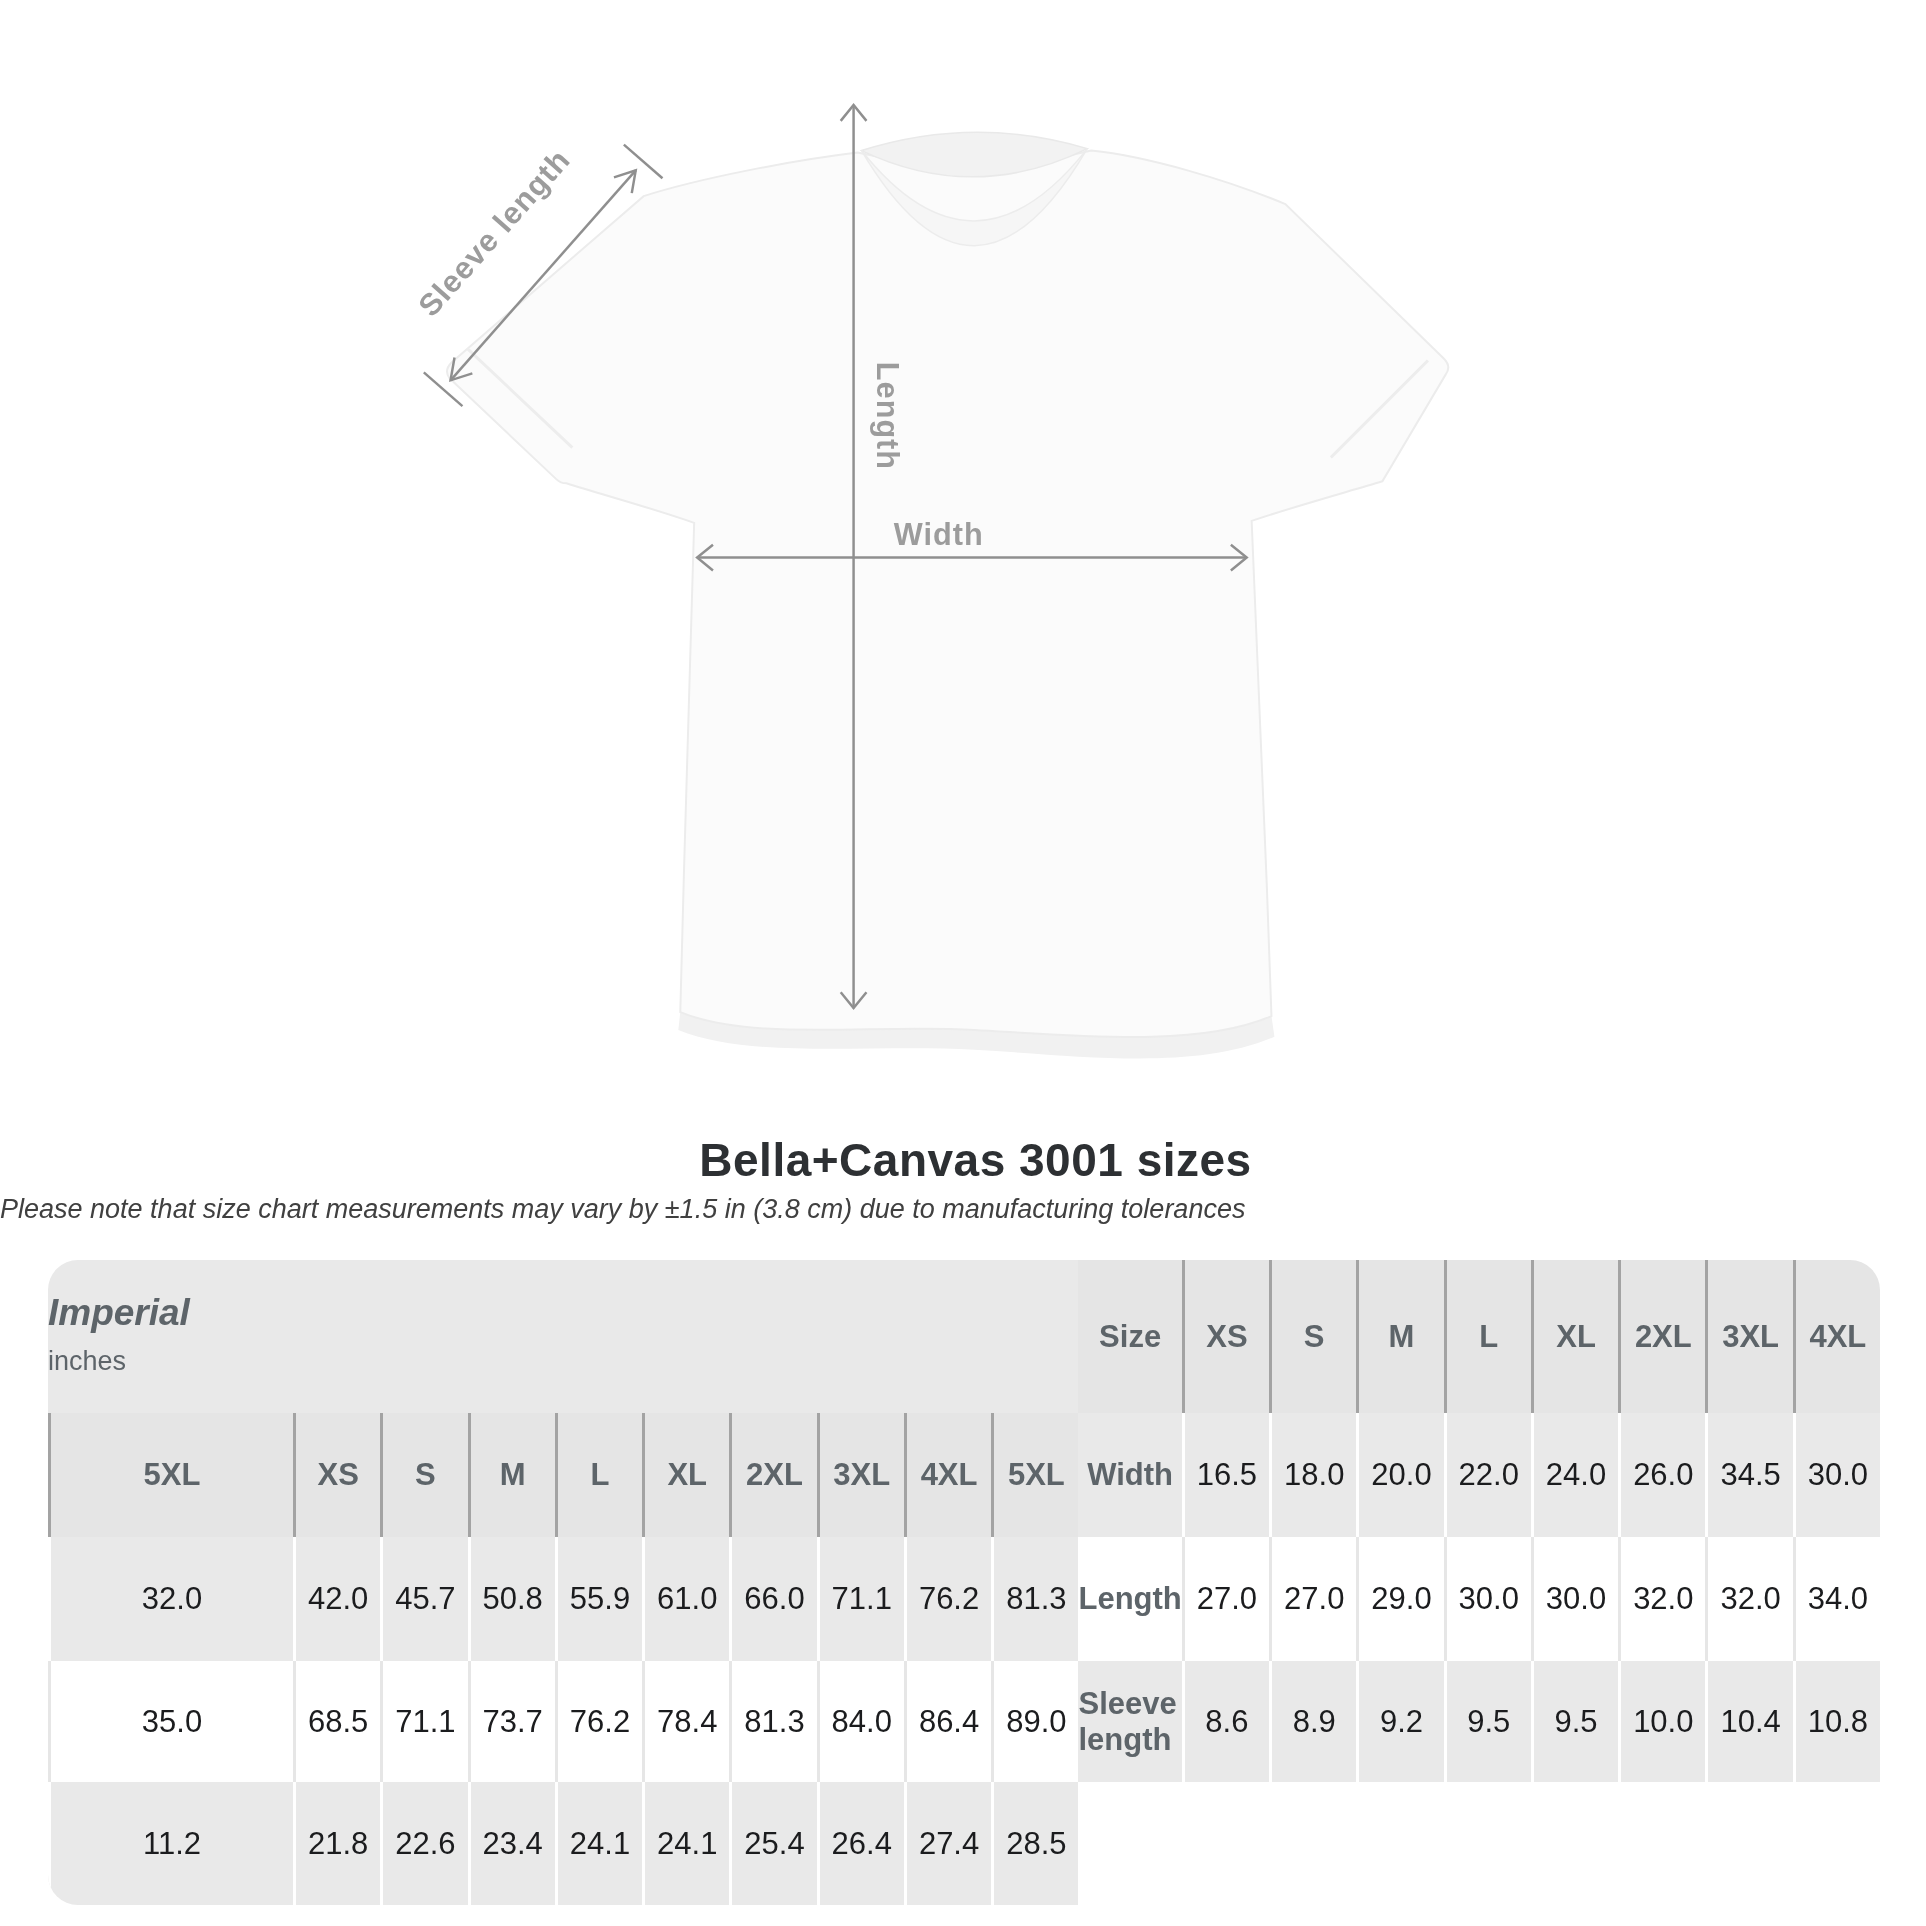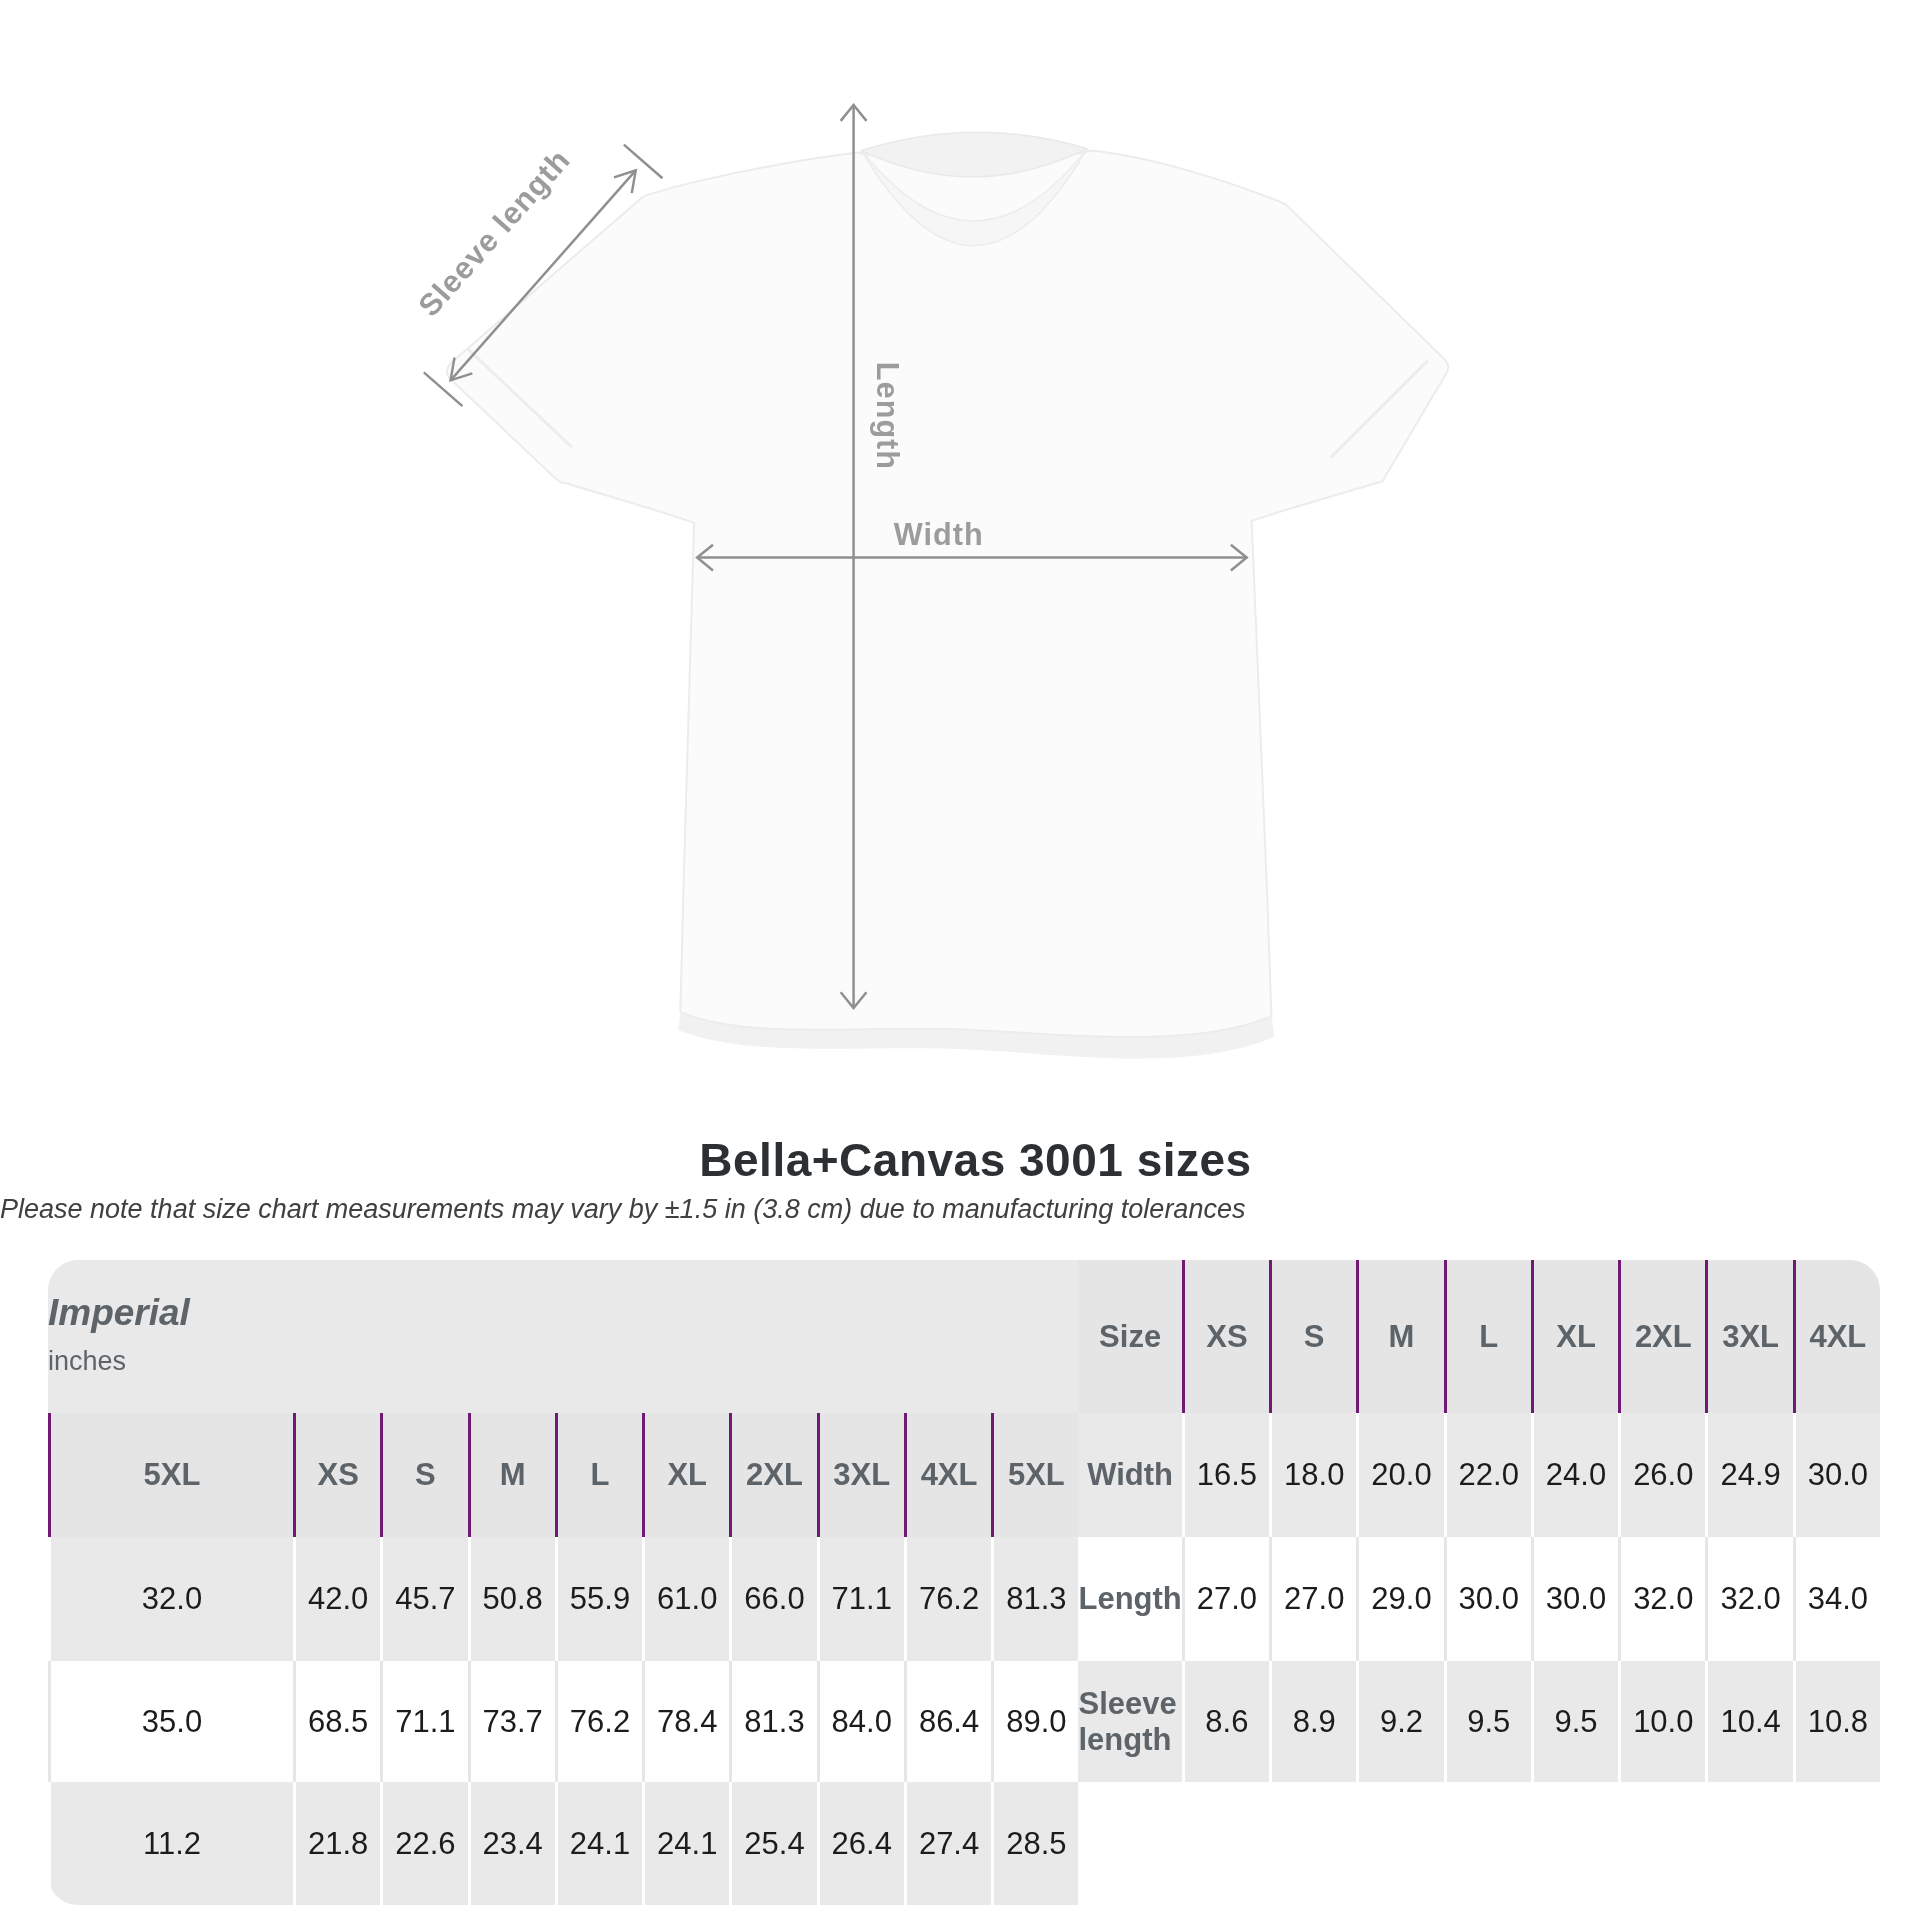--- a/index.html
+++ b/index.html
@@ -25,21 +25,21 @@
                 border-radius:30px; overflow:hidden; background:#ffffff; }
   .unit-head { grid-row:1; background:#e9e9e9; display:flex; flex-direction:column;
                align-items:flex-start; justify-content:flex-start; padding-top:32px; }
   .unit-head.imperial { grid-column:1 / span 10; }
   .unit-head.metric   { grid-column:11 / span 9; }
   .unit-label { font-size:37px; font-weight:bold; font-style:italic; color:#5d6469; }
   .unit-sub   { margin-top:12px; font-size:27px; color:#5d6469; }
 
   .cell { display:flex; align-items:center; justify-content:center; font-size:31px; }
   .cell.head  { background:#e5e5e5; font-weight:bold; color:#5d6469; }
-  .cell.head:not(.first) { border-left:3px solid #701a75; }
+  .cell.head:not(.first) { border-left:3px solid #a3a3a3; }
   .cell.white { background:#ffffff; }
   .cell.white:not(.first) { border-left:3px solid #e6e6e6; }
   .cell.gray  { background:#e9e9e9; }
   .cell.gray:not(.first)  { border-left:3px solid #ffffff; }
   .cell.rlabel { font-weight:bold; color:#5d6469; }
   .cell.val { color:#1b1c1e; }
 </style>
 </head>
 <body>
 
@@ -124,21 +124,21 @@
       <div class="cell head">3XL</div>
       <div class="cell head">4XL</div>
       <div class="cell head">5XL</div>
       <div class="cell gray rlabel first">Width</div>
       <div class="cell gray val">16.5</div>
       <div class="cell gray val">18.0</div>
       <div class="cell gray val">20.0</div>
       <div class="cell gray val">22.0</div>
       <div class="cell gray val">24.0</div>
       <div class="cell gray val">26.0</div>
-      <div class="cell gray val">24.9</div>
+      <div class="cell gray val">34.5</div>
       <div class="cell gray val">30.0</div>
       <div class="cell gray val">32.0</div>
       <div class="cell gray val">42.0</div>
       <div class="cell gray val">45.7</div>
       <div class="cell gray val">50.8</div>
       <div class="cell gray val">55.9</div>
       <div class="cell gray val">61.0</div>
       <div class="cell gray val">66.0</div>
       <div class="cell gray val">71.1</div>
       <div class="cell gray val">76.2</div>

